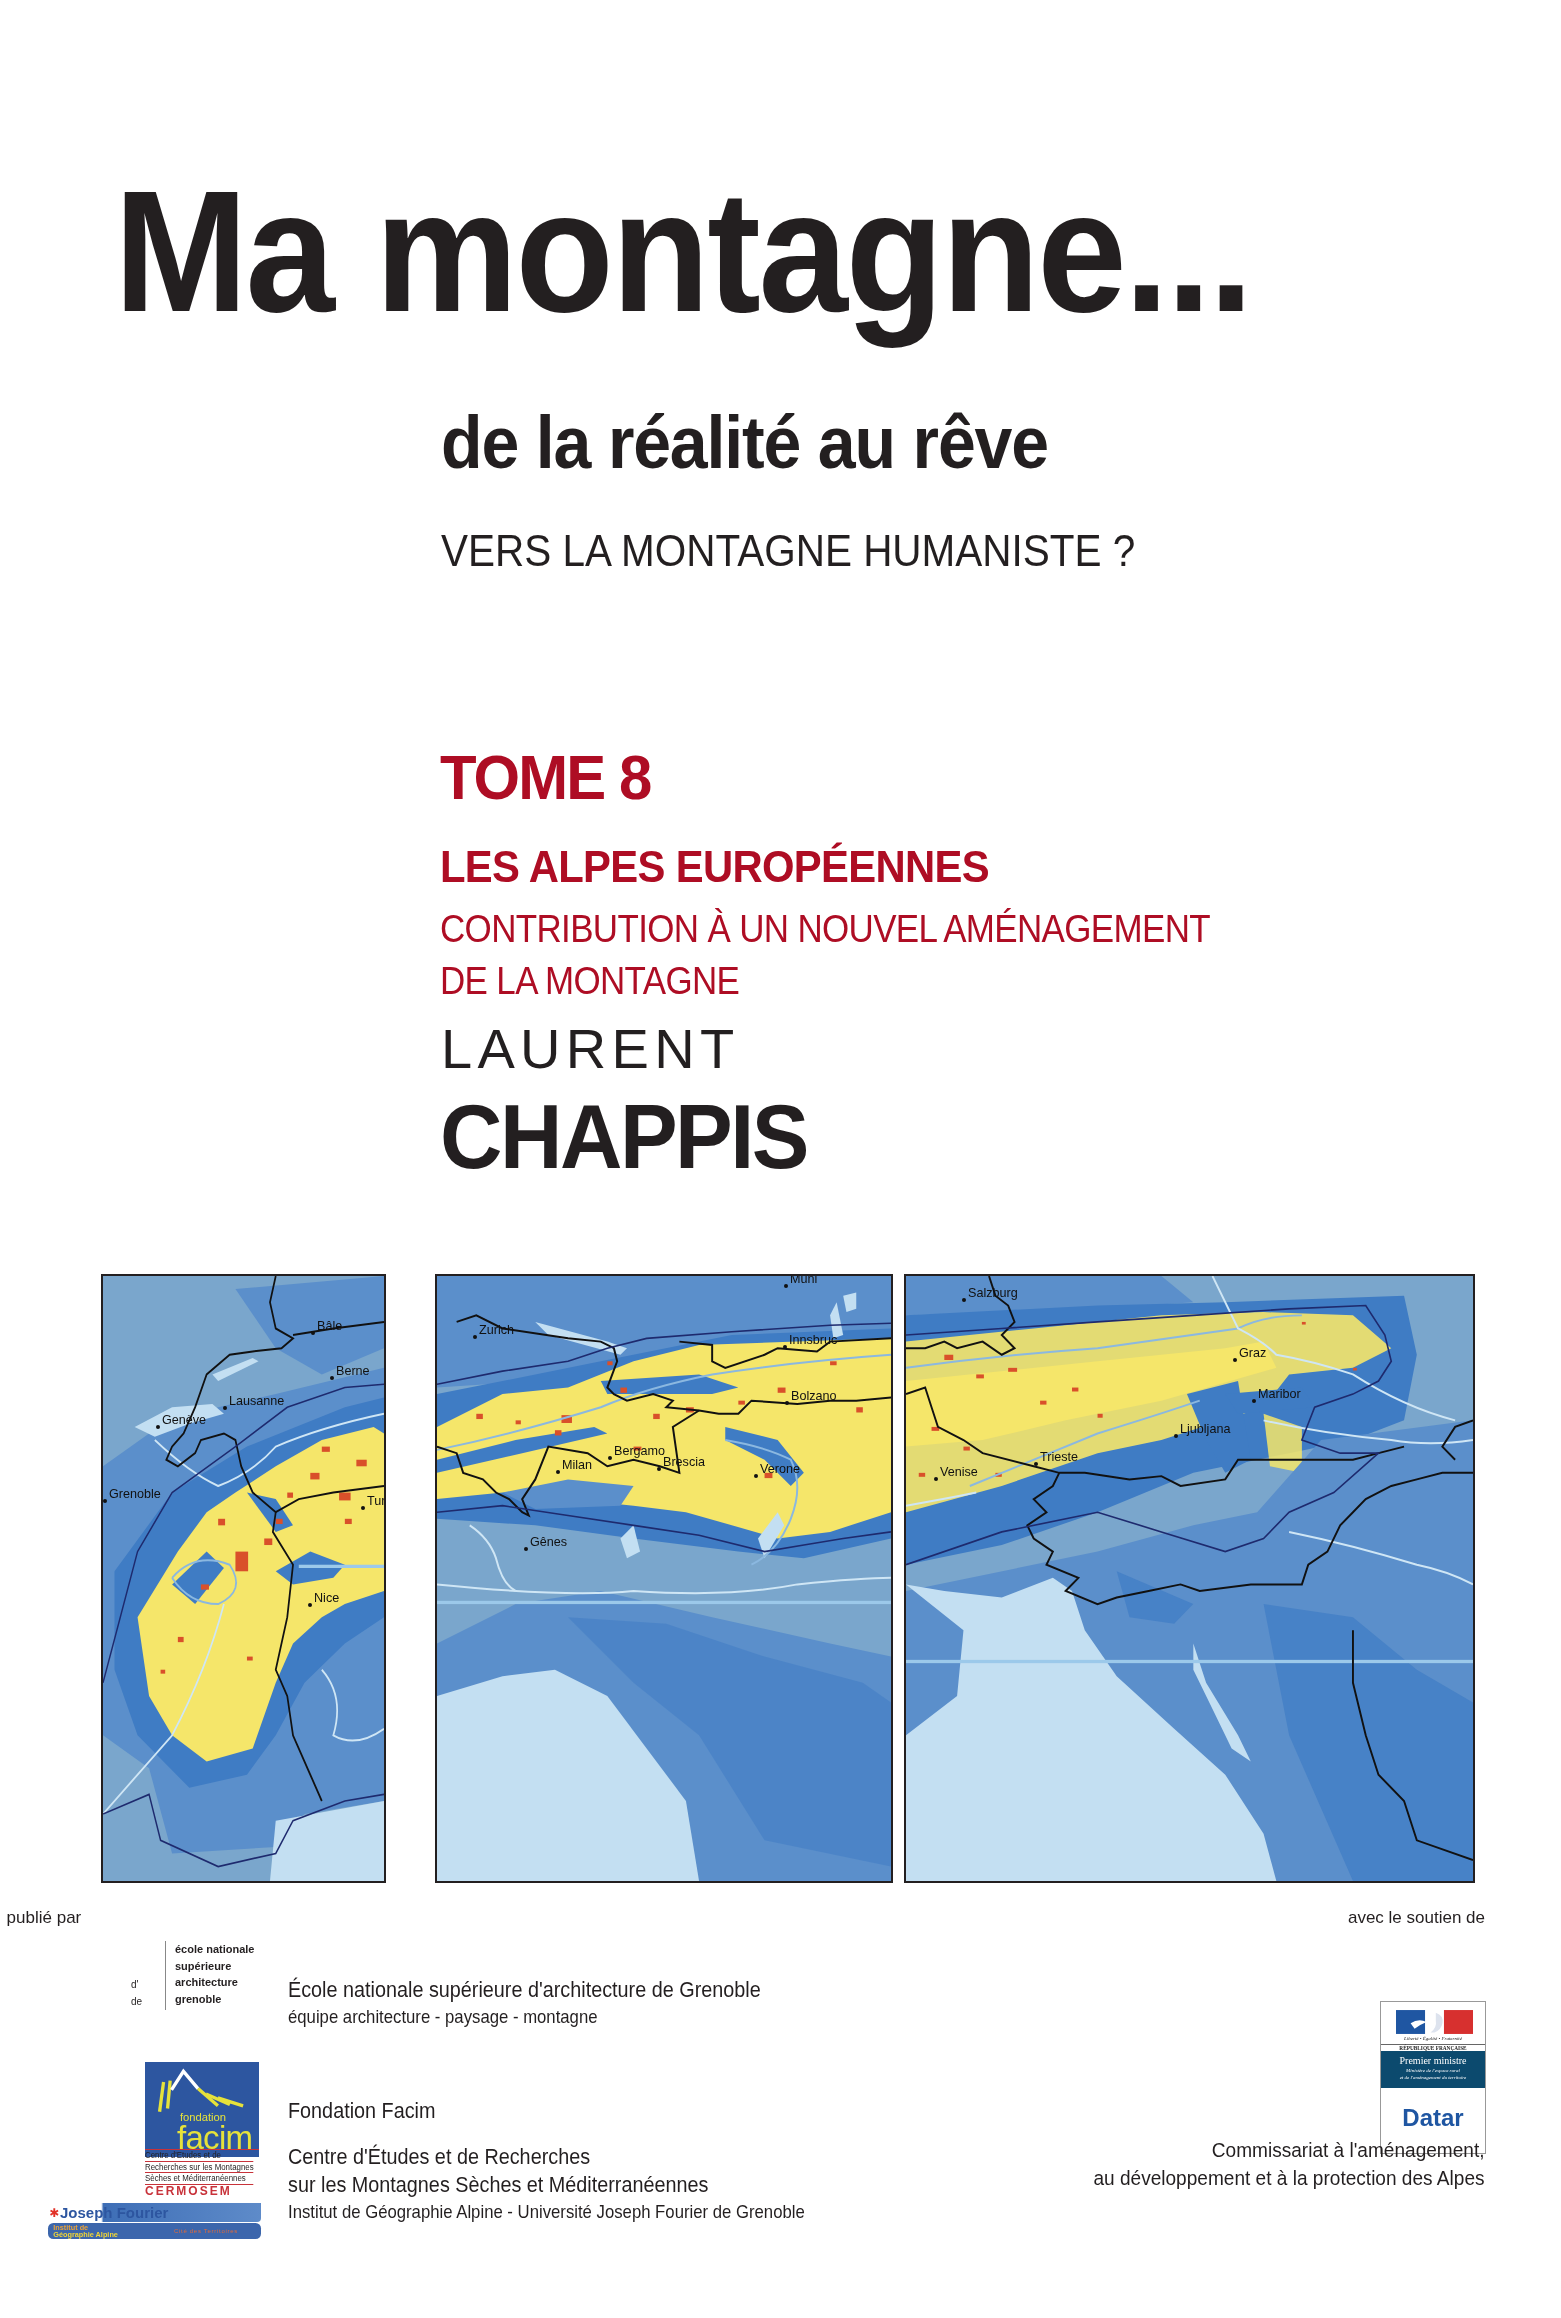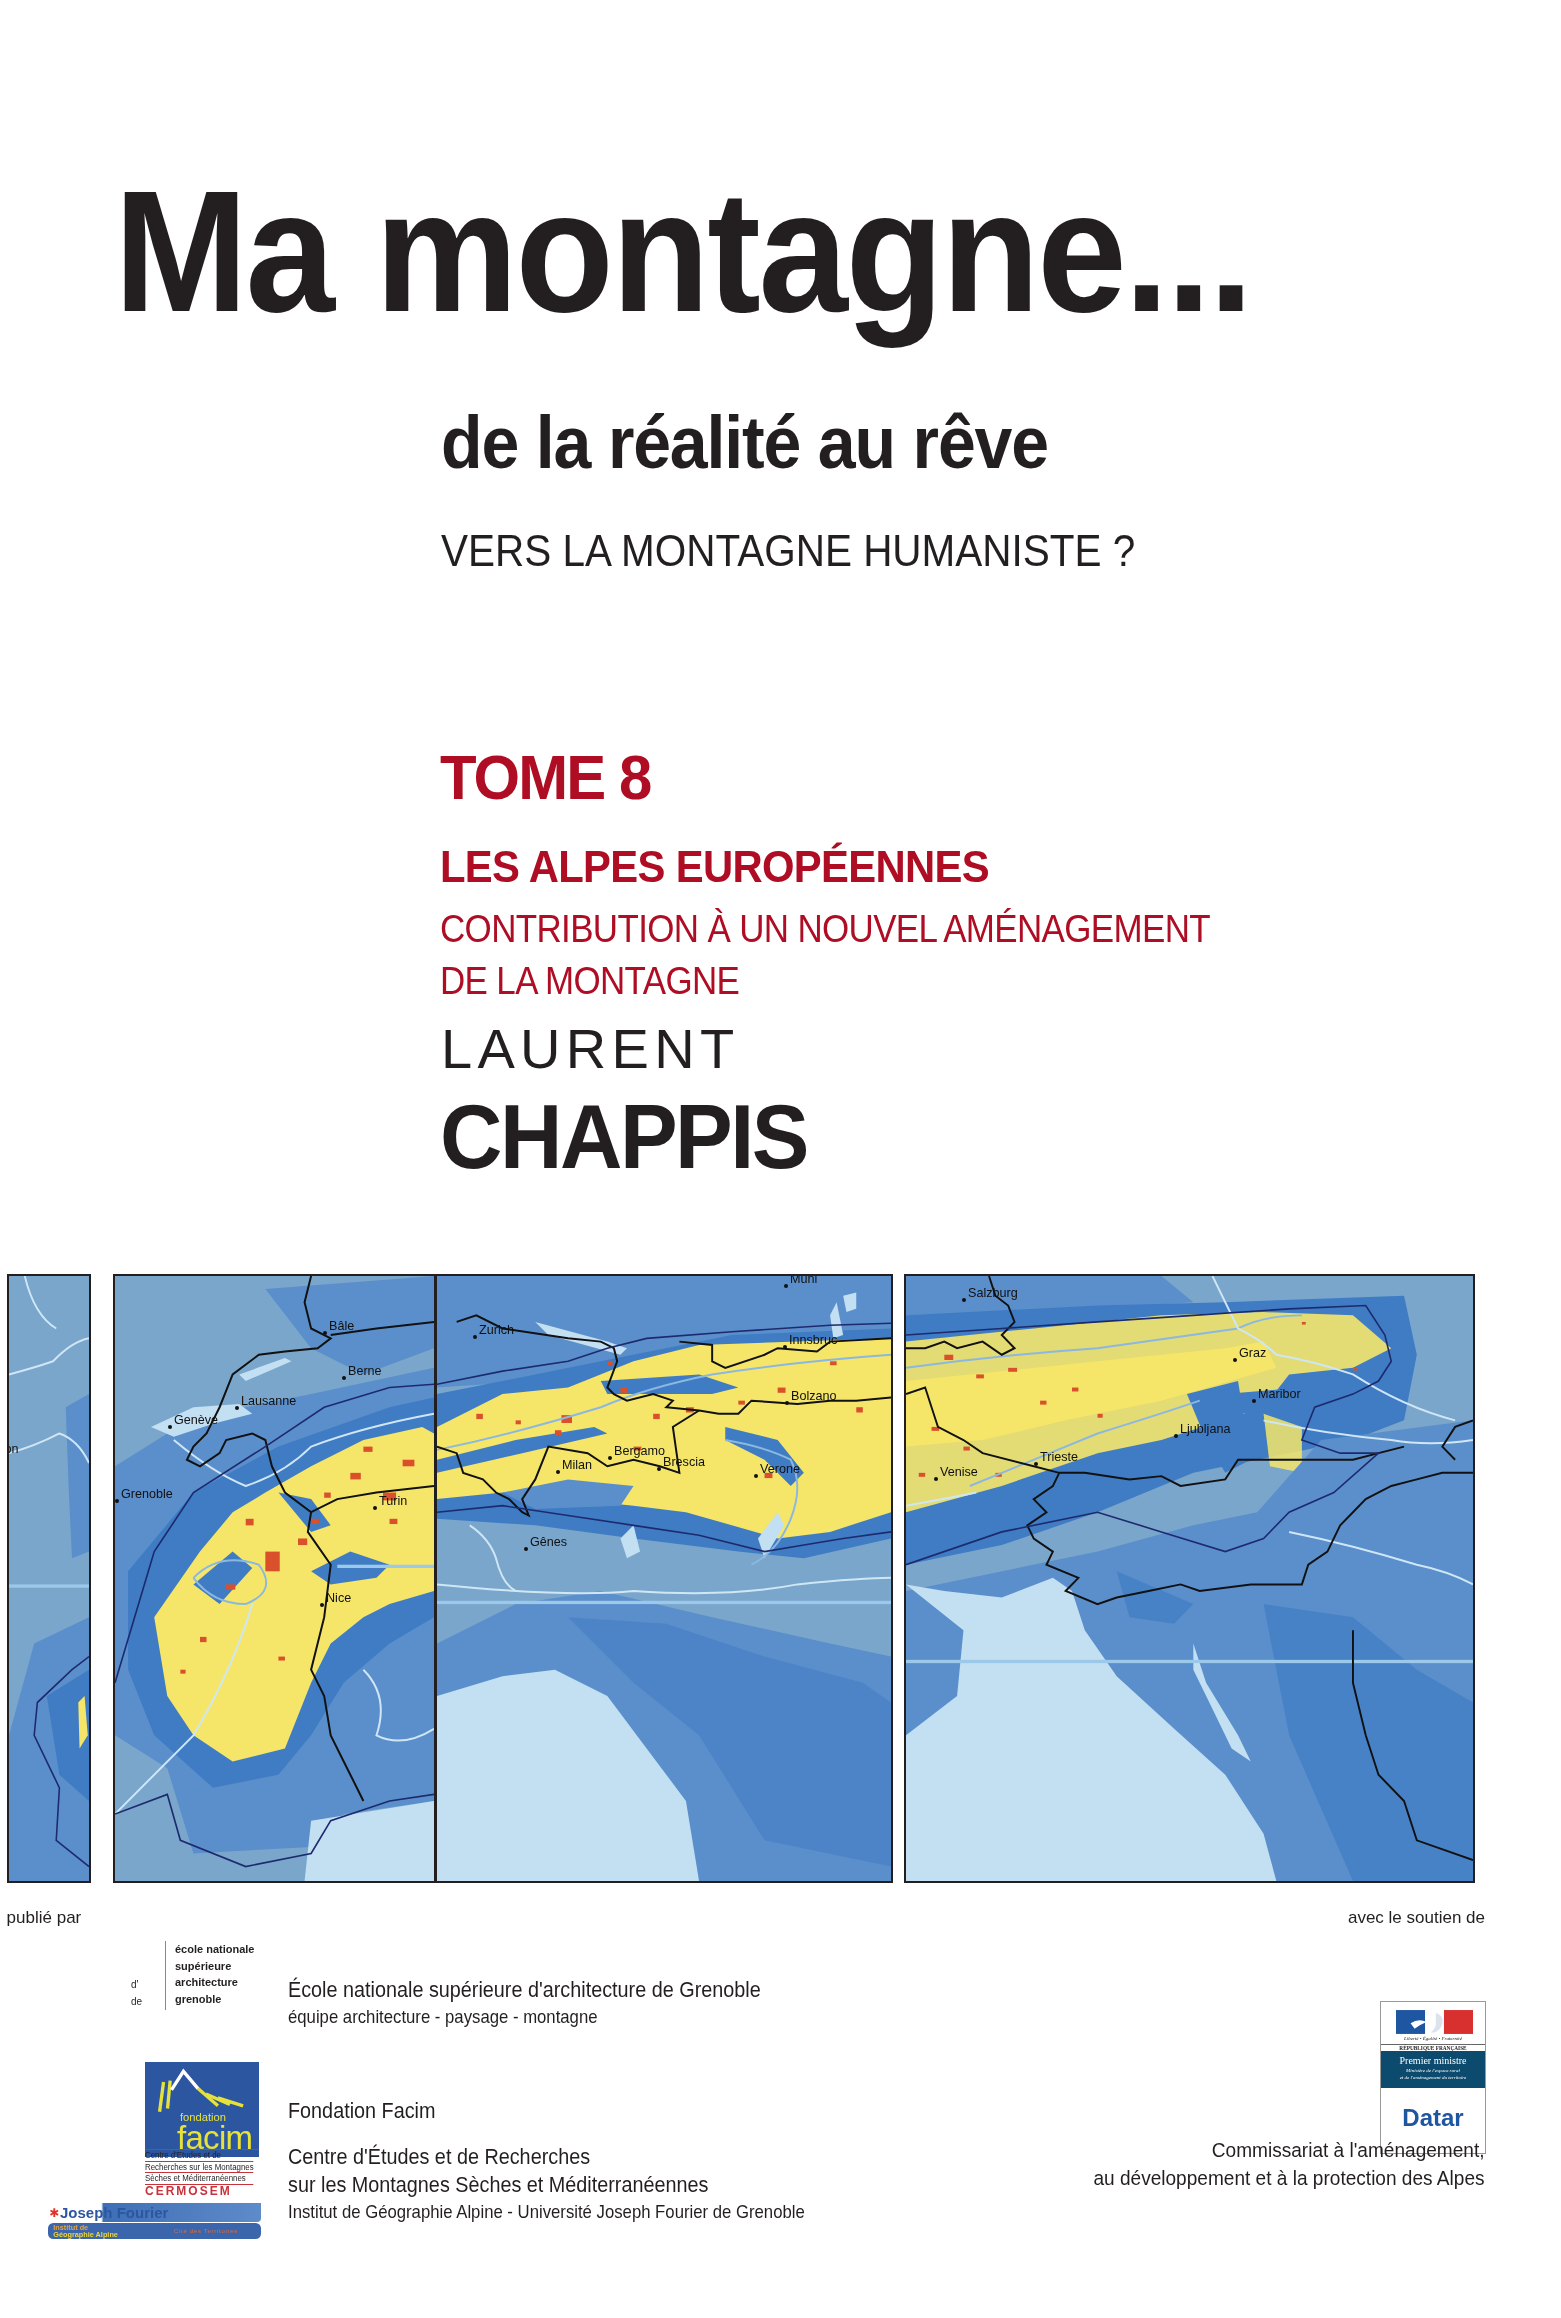--- a/index.html
+++ b/index.html
@@ -81,37 +81,22 @@
 <div class="abs tome">TOME 8</div>
 <div class="abs volume-title">LES ALPES EUROPÉENNES</div>
 <div class="abs volume-sub" style="top:910px">CONTRIBUTION À UN NOUVEL AMÉNAGEMENT</div>
 <div class="abs volume-sub" style="top:962px">DE LA MONTAGNE</div>
 
 <div class="abs author-first">LAURENT</div>
 <div class="abs author-last">CHAPPIS</div>
 
 <div class="abs map-wrap">
 
-  <div class="map-panel" style="left:6.6px; width:84px;">
-    <svg viewBox="0 0 127 922" preserveAspectRatio="none">
-      <rect width="127" height="922" fill="#7AA6CC"></rect>
-      <path d="M90 200 L127 180 L127 420 L100 430 L95 330 Z" fill="#5B8FCB"></path>
-      <path d="M40 560 L127 520 L127 922 L0 922 L0 700 Z" fill="#5B8FCB"></path>
-      <path d="M60 640 L127 600 L127 800 L80 760 Z" fill="#3F7CC4"></path>
-      <path d="M110 650 L120 640 L125 700 L112 720 Z" fill="#F5E66A"></path>
-      <path d="M25 0 Q40 60 75 80" stroke="#CFE6F5" stroke-width="3" fill="none"></path>
-      <path d="M0 150 Q40 140 70 130 Q100 100 127 95" stroke="#CFE6F5" stroke-width="3" fill="none"></path>
-      <path d="M0 270 Q40 260 80 240 Q110 250 127 285" stroke="#CFE6F5" stroke-width="3" fill="none"></path>
-      <path d="M127 580 L100 600 L45 650 L40 700 L80 780 L75 860 L127 900" stroke="#1E2A6E" stroke-width="2.5" fill="none"></path>
-      <rect x="0" y="470" width="127" height="5" fill="#9CC9EA"></rect>
-    </svg>
-    <div class="city" style="left:-4px; top:167px;">on</div>
-  </div>
-
-  <div class="map-panel" style="left:113px; width:323px;">
+
+  <div class="map-panel" style="left:101px; width:285px;">
     <svg viewBox="0 0 488 922" preserveAspectRatio="none">
       <rect width="488" height="922" fill="#7AA6CC"></rect>
       <path d="M230 20 L488 0 L488 110 L380 150 L300 110 Z" fill="#5B8FCB"></path>
       <path d="M0 290 L80 240 L200 200 L300 180 L488 140 L488 800 L350 820 L300 870 L120 880 L80 750 L0 700 Z" fill="#5B8FCB"></path>
       <path d="M20 450 L120 330 L250 260 L420 200 L488 185 L488 520 L420 560 L350 620 L300 700 L250 760 L150 780 L60 700 L20 600 Z" fill="#3F7CC4"></path>
       <path d="M60 520 L130 420 L180 360 L230 330 L300 290 L380 250 L470 230 L488 240 L488 480 L420 500 L380 520 L330 560 L300 620 L260 720 L180 740 L120 700 L80 640 Z" fill="#F5E66A"></path>
       <path d="M250 330 L300 340 L330 380 L300 390 Z" fill="#3F7CC4"></path>
       <path d="M120 470 L180 420 L210 445 L160 500 Z" fill="#3F7CC4"></path>
       <path d="M300 450 L360 420 L420 440 L400 460 L330 470 Z" fill="#3F7CC4"></path>
 

